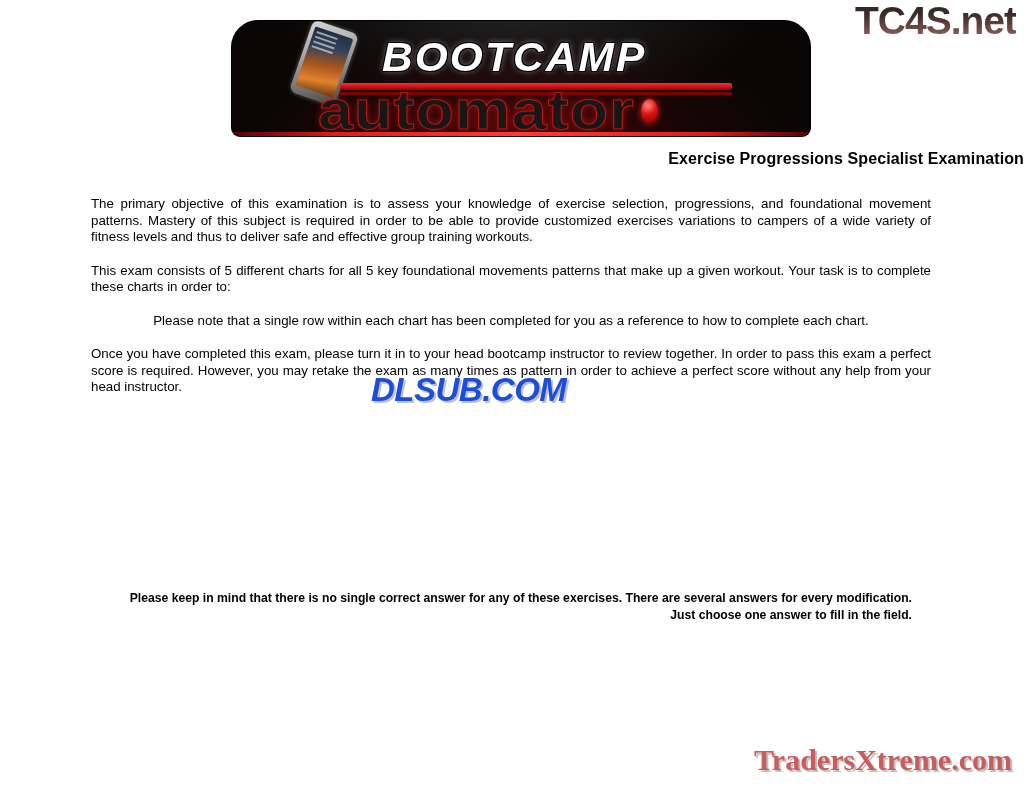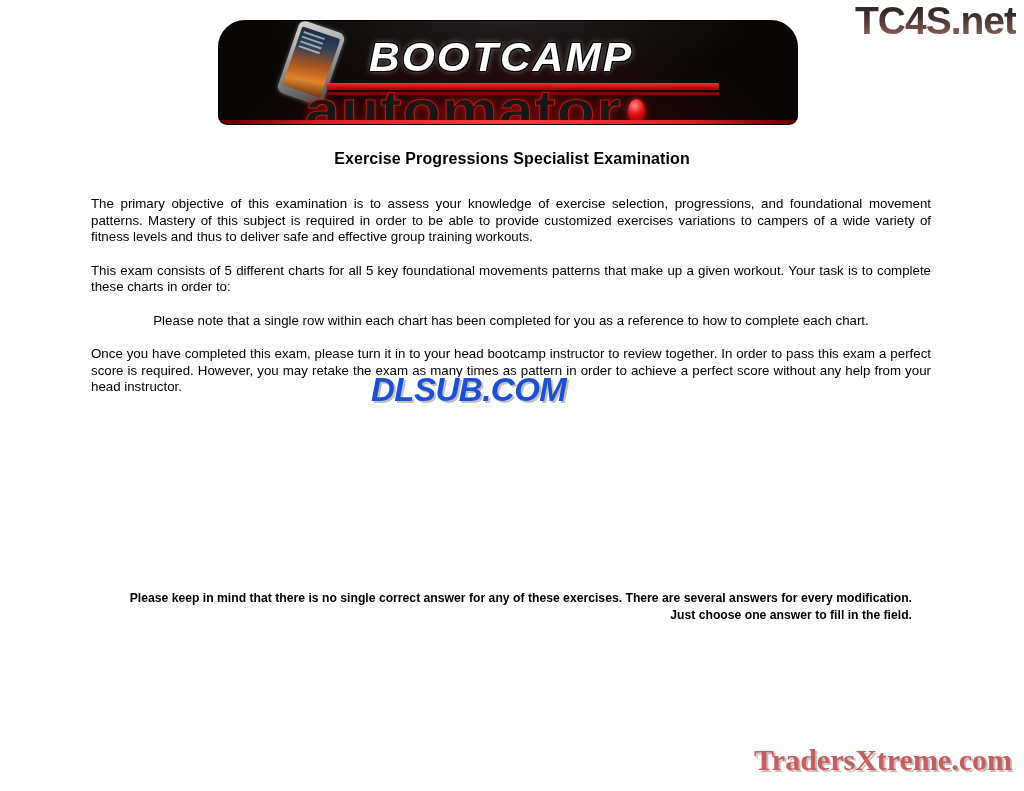--- a/index.html
+++ b/index.html
@@ -30,24 +30,24 @@
     background-clip: text;
     color: transparent;
     text-shadow: none;
     line-height: 46px;
     white-space: nowrap;
   }
 
   
   #banner {
     position: absolute;
-    left: 219px;
+    left: 232px;
     top: 21px;
     width: 578px;
-    height: 103px;
+    height: 115px;
     background: #000000;
     border-radius: 26px 26px 8px 8px;
     overflow: hidden;
     box-shadow: 0 0 0 1px #000;
   }
   #banner .banner-glow {
     position: absolute;
     left: 0; top: 0; right: 0; bottom: 0;
     background:
       radial-gradient(ellipse at 50% 115%, rgba(120,8,8,0.75) 0%, rgba(60,4,4,0.35) 38%, rgba(0,0,0,0) 66%),
@@ -142,21 +142,21 @@
     box-shadow: 0 0 7px rgba(255,40,40,0.85);
   }
   #banner .orb1 { left: 409px; top: 78px; }
 
   
   #page-title {
     position: absolute;
     left: 0;
     right: 0;
     top: 150px;
-    text-align: center;
+    text-align: right;
     font-size: 16px;
     font-weight: bold;
     letter-spacing: 0.1px;
   }
 
   #doc-body {
     position: absolute;
     left: 91px;
     top: 196px;
     width: 840px;

